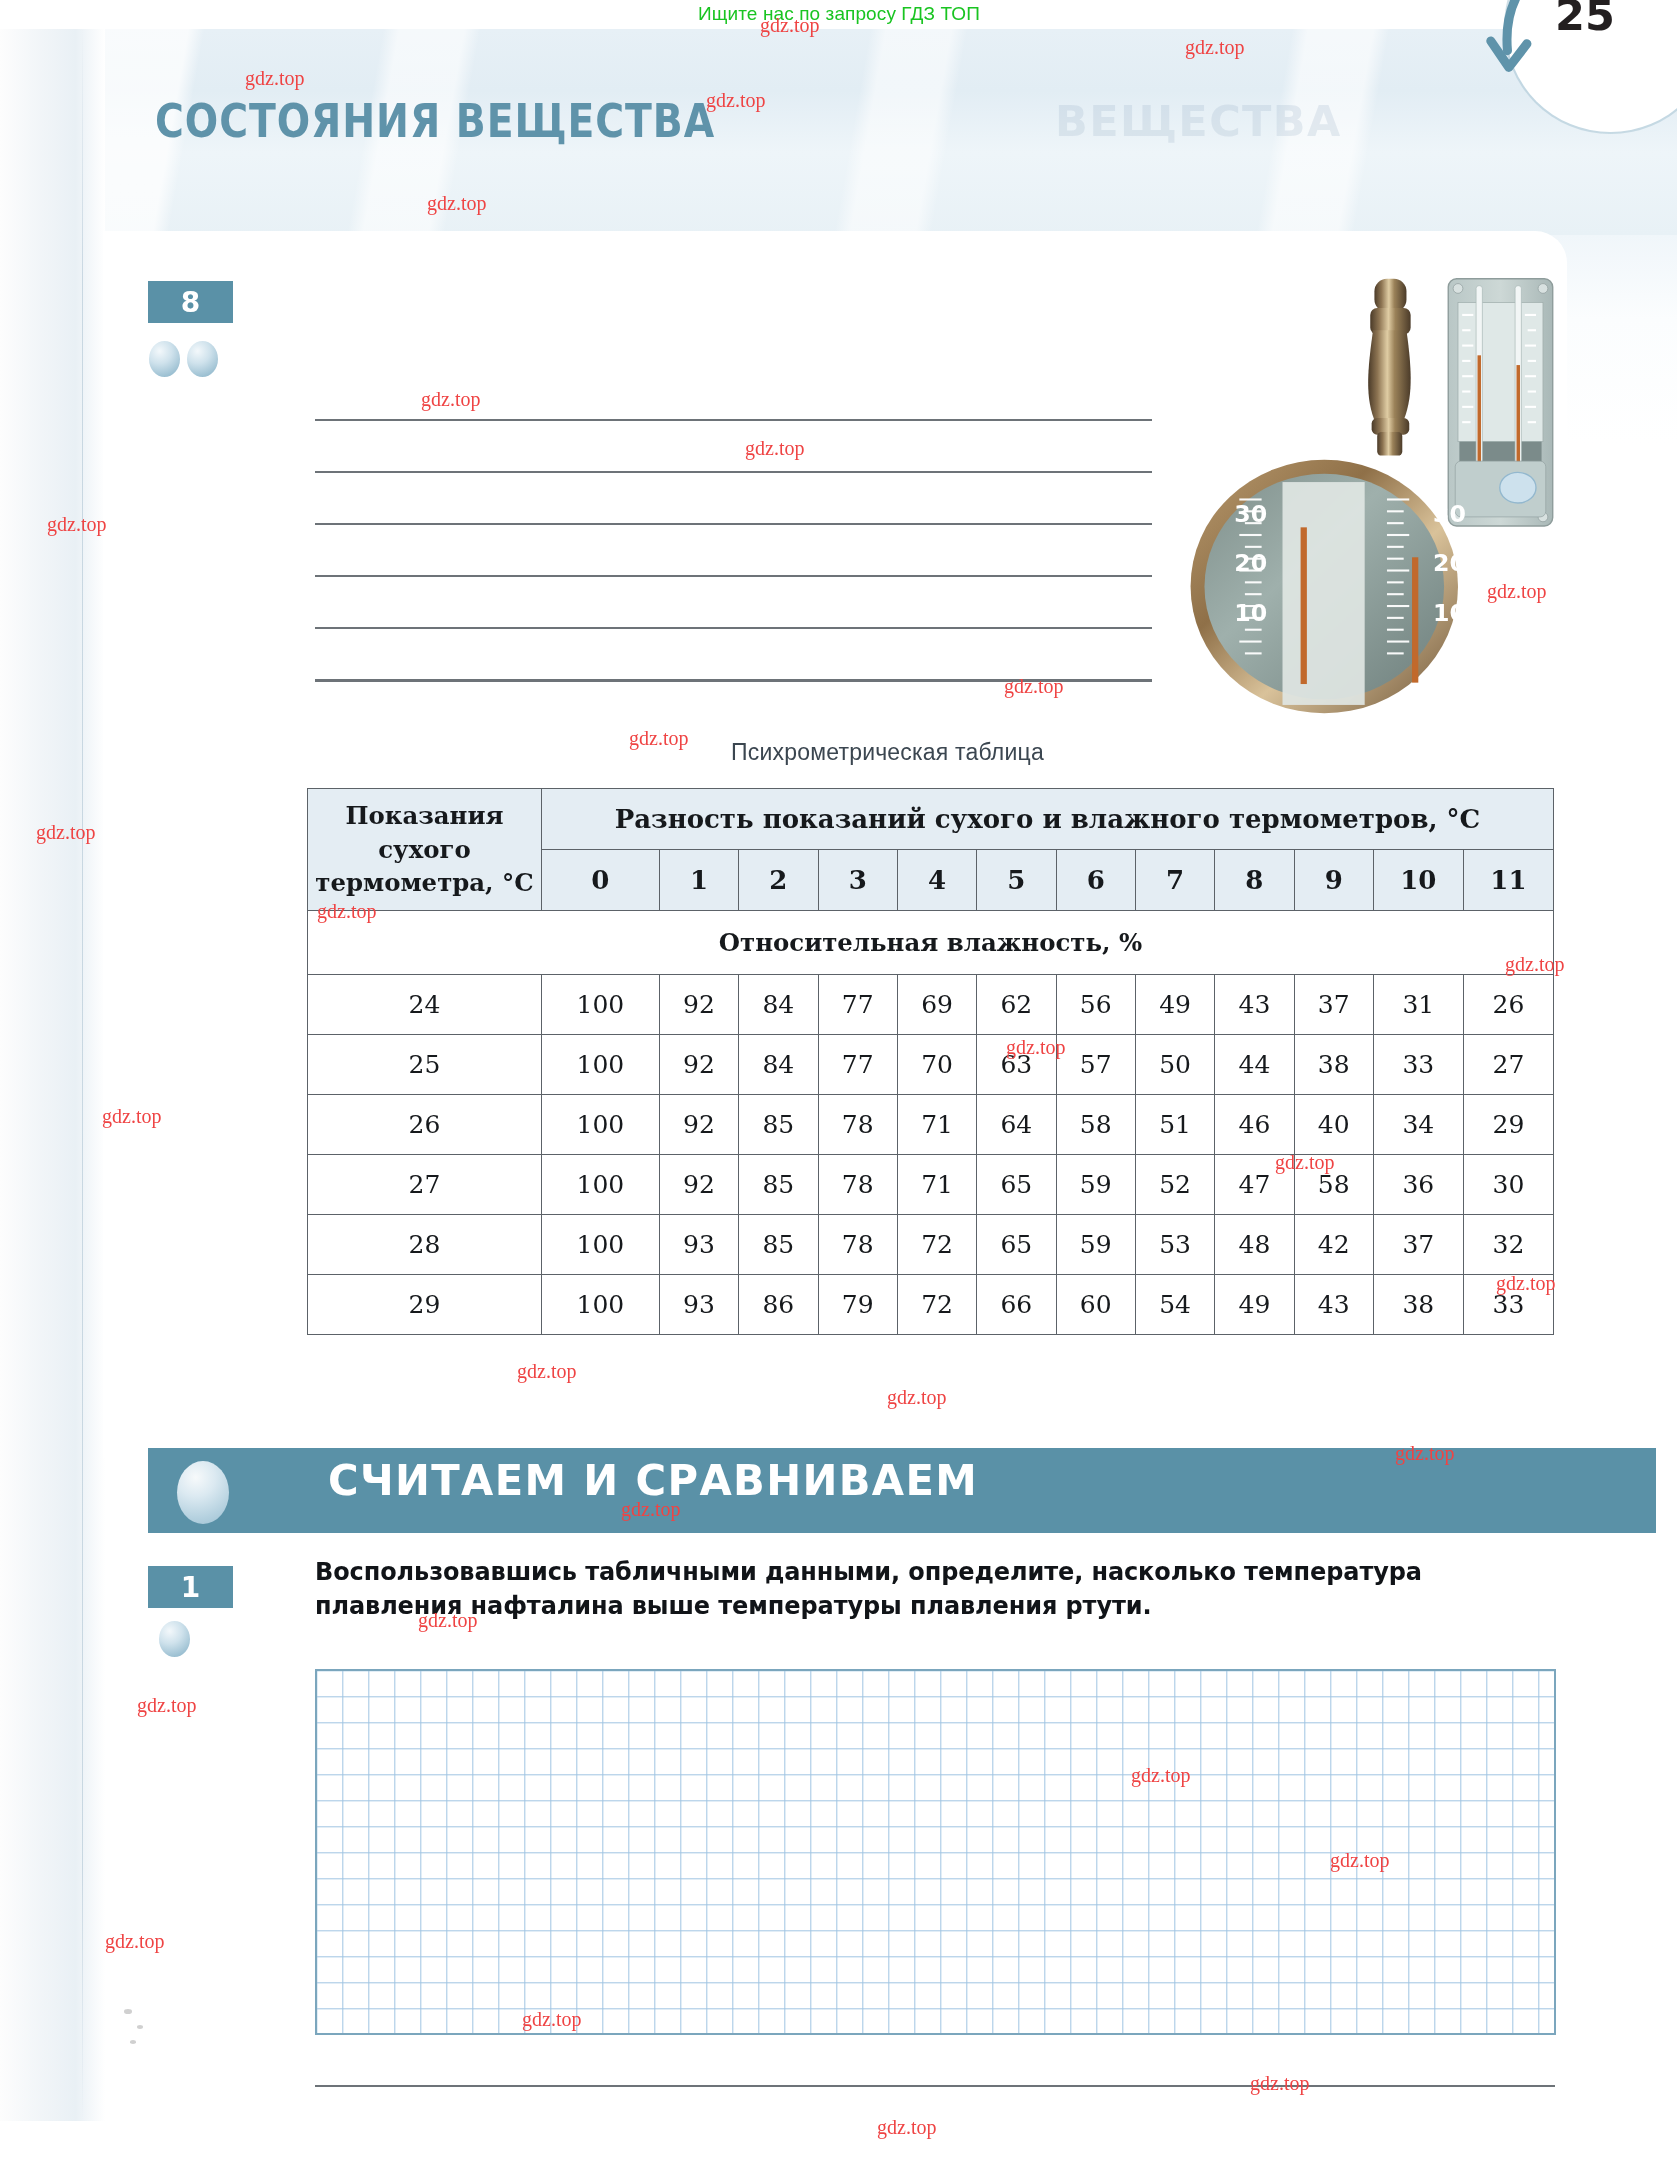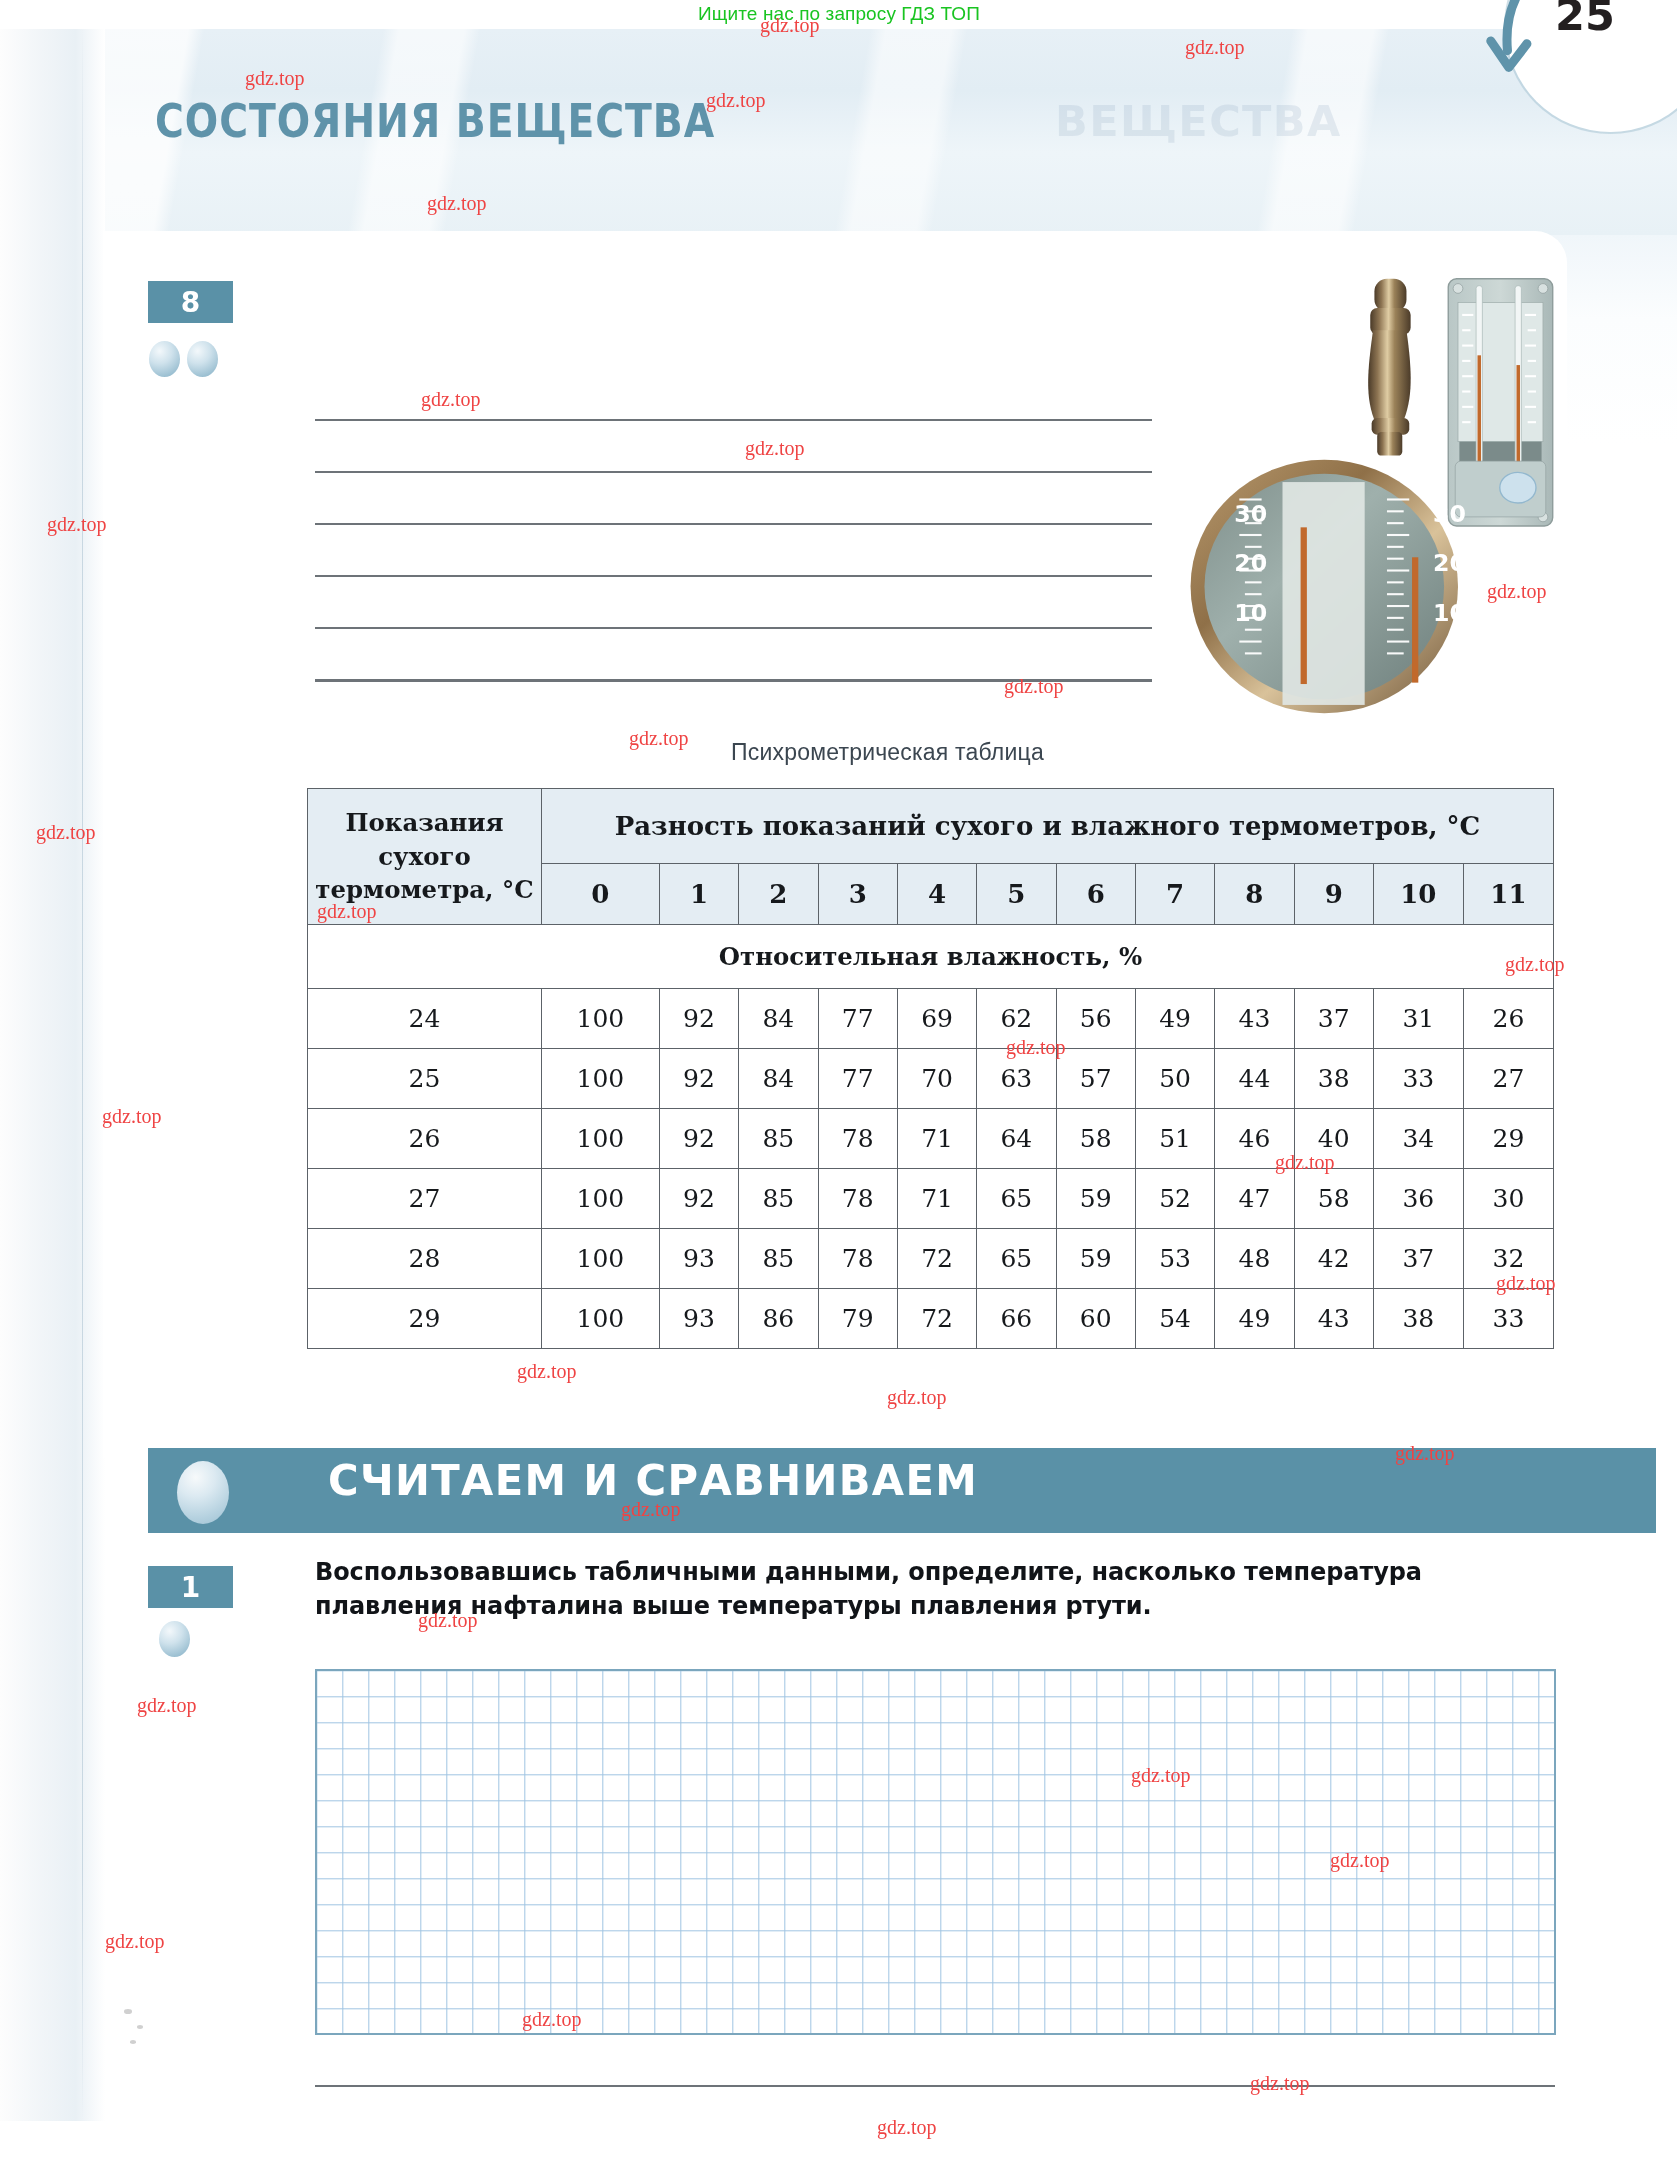--- a/index.html
+++ b/index.html
@@ -147,21 +147,21 @@
     border-collapse:collapse;
     font-family:"DejaVu Serif", serif;
   }
   .ptable th, .ptable td {
     border:1.4px solid #5c6268;
     text-align:center;
     color:#16191c;
   }
   .ptable .hdr-cell { background:#e4edf3; font-weight:700; }
   .ptable .c-left { width:234px; font-size:24.4px; line-height:1.38; padding:9.8px 5.6px; }
-  .ptable .c-span { font-size:26px; height:75px;margin-top:36px; }
+  .ptable .c-span { font-size:26px; height:61px;margin-top:36px; }
   .ptable .c-num { height:61px; font-size:26px; font-weight:700; }
   .ptable .c-rel { height:64px; font-size:24.4px; font-weight:700; background:#ffffff; }
   .ptable .c-data { height:60px; font-size:25px; background:#ffffff; }
 
   
   .banner {
     position:absolute; left:148px; top:1419px; width:1508px; height:85px;
     background:#5a91a7;
   }
   .banner-orb {

